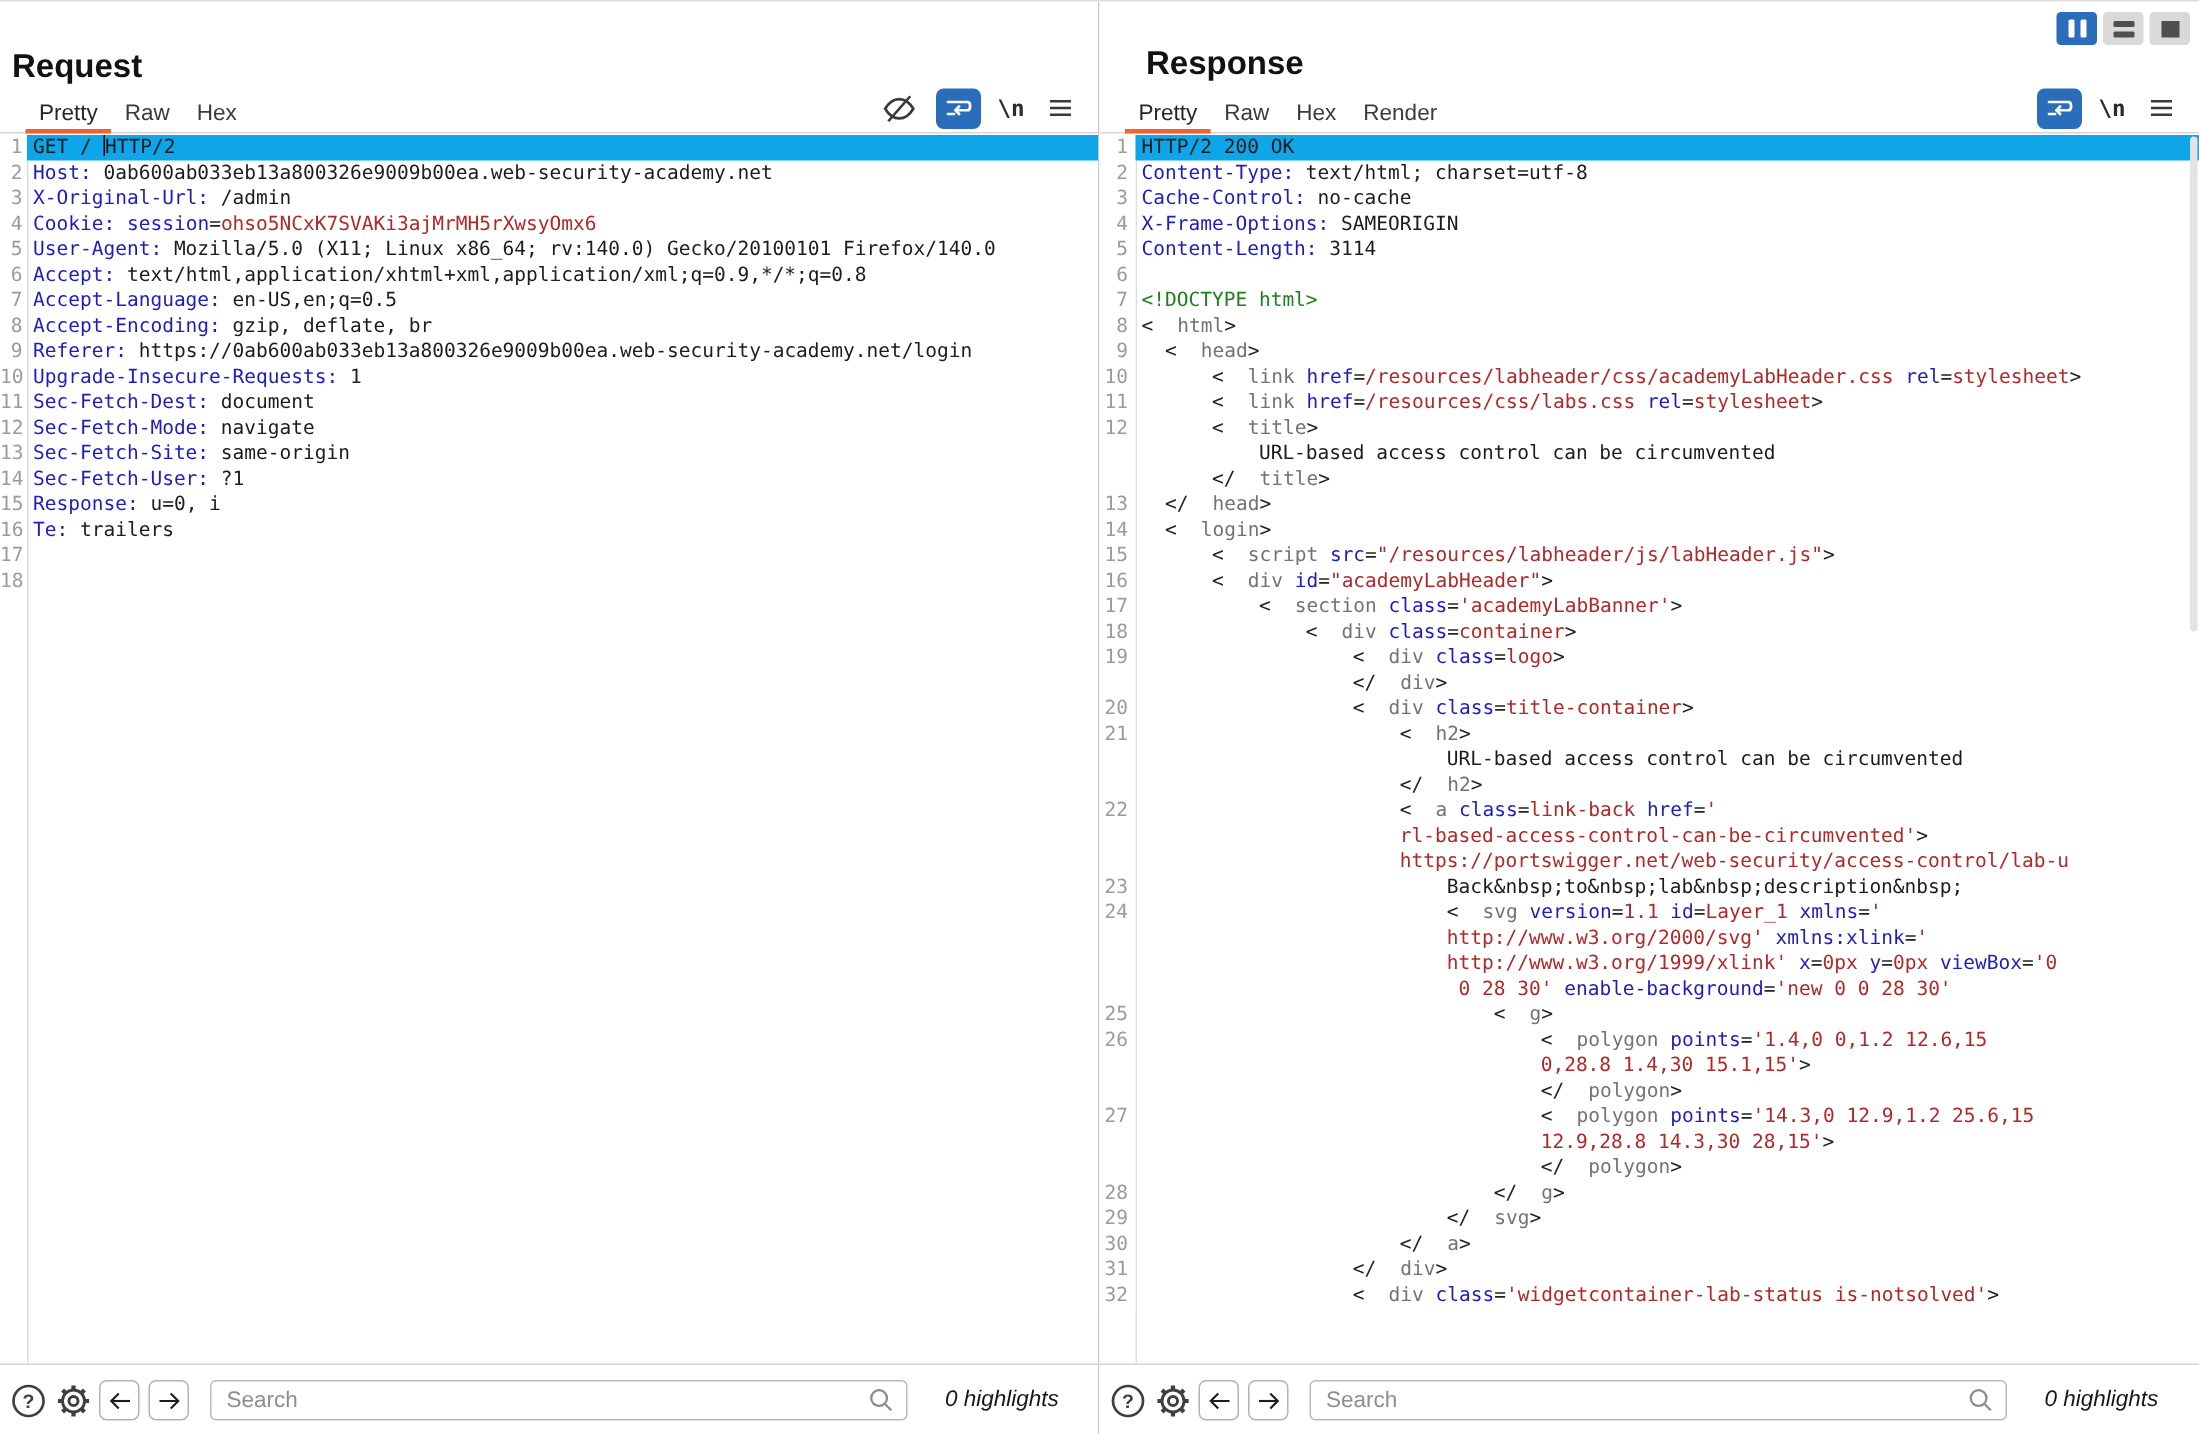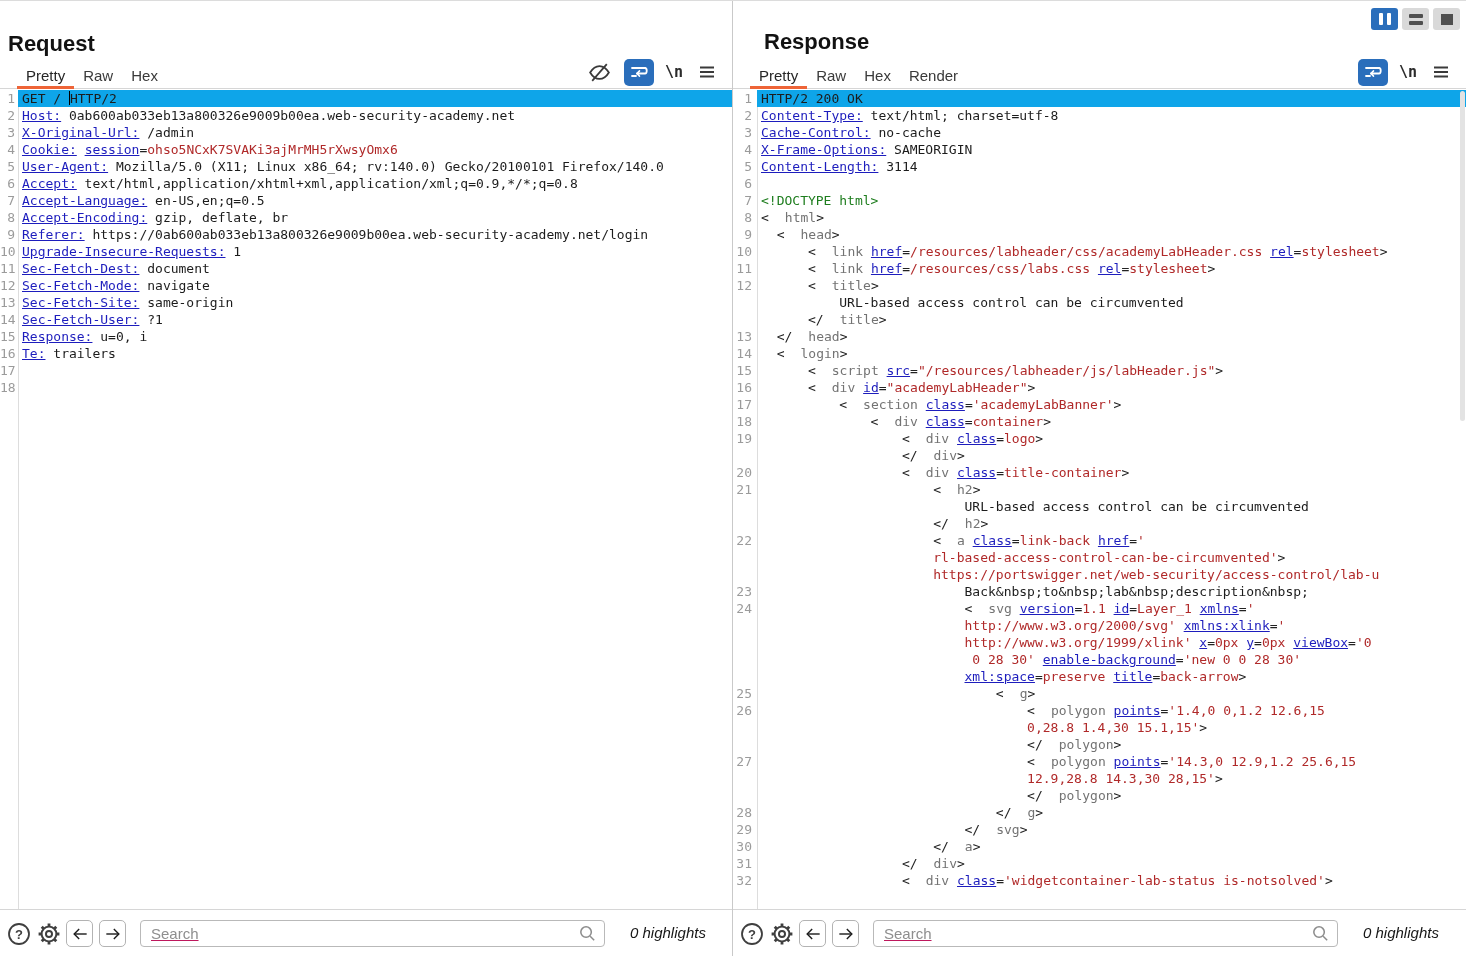--- a/index.html
+++ b/index.html
@@ -28,38 +28,38 @@
   .ln{flex:none;text-align:right;color:#9b9b9b;overflow:hidden;background:#fff;}
   #panel-left .ln{width:15px;padding-right:3px;}
   #panel-right .ln{width:19px;padding-right:5px;}
   .code{flex:1;white-space:pre;padding-left:4px;}
   .row.hl .code{background:#0ea5e9;}
   .gutter-sep{position:absolute;top:89px;bottom:48px;width:1px;background:#dddddd;}
   #panel-left .gutter-sep{left:18px;}
   #panel-right .gutter-sep{left:24px;}
 
   .seg-d{color:#1c1c1c;}
-  .seg-b{color:#1d1dbd;text-decoration:underline;}
+  .seg-b{color:#1d1dbd;}
   .seg-r{color:#b02929;}
   .seg-t{color:#737373;margin-left:16px;}
   .seg-p{color:#222222;}
   .seg-g{color:#1e7d1e;}
   .seg-caret{display:inline-block;width:1px;height:14px;background:#000;vertical-align:-2px;}
 
   .statusbar{position:absolute;left:0;bottom:0;width:100%;height:48px;border-top:1px solid #d6d6d6;box-sizing:border-box;background:#fff;}
   .sb-icon{position:absolute;top:11px;width:26px;height:26px;display:flex;align-items:center;justify-content:center;}
   .sb-help{left:6px;}
   .sb-gear{left:36px;}
   .sb-btn{position:absolute;top:10px;width:27px;height:27px;border:1px solid #b3b3b3;border-radius:5px;background:#fff;
           display:flex;align-items:center;justify-content:center;box-sizing:border-box;}
   .sb-back{left:66px;}
   .sb-fwd{left:99px;}
   .search-wrap{position:absolute;left:140px;top:10px;width:465px;height:27px;}
   .search-wrap input{width:100%;height:100%;box-sizing:border-box;border:1px solid #b9b9b9;border-radius:4px;
-          padding:0 32px 0 10px;font-family:"Liberation Sans",sans-serif;font-size:15px;color:#be185d;outline:none;text-decoration:underline;}
+          padding:0 32px 0 10px;font-family:"Liberation Sans",sans-serif;font-size:15px;color:#0f172a;outline:none;}
   .search-wrap input::placeholder{color:#8e8e8e;}
   .search-mag{position:absolute;right:7px;top:3px;}
   .highlights{position:absolute;left:630px;top:14px;font-size:15px;color:#161616;font-style:italic;}
 
   .layout-controls{position:absolute;right:6px;top:7px;display:flex;gap:4px;}
   .layout-btn{width:27px;height:22px;border-radius:3px;background:#d9d9d9;display:flex;align-items:center;justify-content:center;gap:4px;}
   .layout-btn.active{background:#2a6ebb;}
   .lb-vbar{width:4px;height:12px;background:#fff;border-radius:1px;}
   .lb-stack{display:flex;flex-direction:column;gap:3px;}
   .lb-hbar{width:14px;height:4px;background:#4f4f4f;border-radius:1px;}
@@ -380,24 +380,20 @@
           <span class="ln"></span>
           <span class="code"><span class="seg-d">                          </span><span class="seg-r">http://www.w3.org/2000/svg'</span><span class="seg-d"> </span><span class="seg-b">xmlns:xlink</span><span class="seg-p">=</span><span class="seg-r">'</span></span>
         </div>
         <div class="row">
           <span class="ln"></span>
           <span class="code"><span class="seg-d">                          </span><span class="seg-r">http://www.w3.org/1999/xlink'</span><span class="seg-d"> </span><span class="seg-b">x</span><span class="seg-p">=</span><span class="seg-r">0px</span><span class="seg-d"> </span><span class="seg-b">y</span><span class="seg-p">=</span><span class="seg-r">0px</span><span class="seg-d"> </span><span class="seg-b">viewBox</span><span class="seg-p">=</span><span class="seg-r">'0</span></span>
         </div>
         <div class="row">
           <span class="ln"></span>
           <span class="code"><span class="seg-d">                          </span><span class="seg-r"> 0 28 30'</span><span class="seg-d"> </span><span class="seg-b">enable-background</span><span class="seg-p">=</span><span class="seg-r">'new 0 0 28 30'</span></span>
-        </div>
-        <div class="row">
-          <span class="ln"></span>
-          <span class="code"><span class="seg-d">                          </span><span class="seg-b">xml:space</span><span class="seg-p">=</span><span class="seg-r">preserve</span><span class="seg-d"> </span><span class="seg-b">title</span><span class="seg-p">=</span><span class="seg-r">back-arrow</span><span class="seg-p">&gt;</span></span>
         </div>
         <div class="row">
           <span class="ln">25</span>
           <span class="code"><span class="seg-d">                              </span><span class="seg-p">&lt;</span><span class="seg-t">g</span><span class="seg-p">&gt;</span></span>
         </div>
         <div class="row">
           <span class="ln">26</span>
           <span class="code"><span class="seg-d">                                  </span><span class="seg-p">&lt;</span><span class="seg-t">polygon</span><span class="seg-d"> </span><span class="seg-b">points</span><span class="seg-p">=</span><span class="seg-r">'1.4,0 0,1.2 12.6,15</span></span>
         </div>
         <div class="row">

